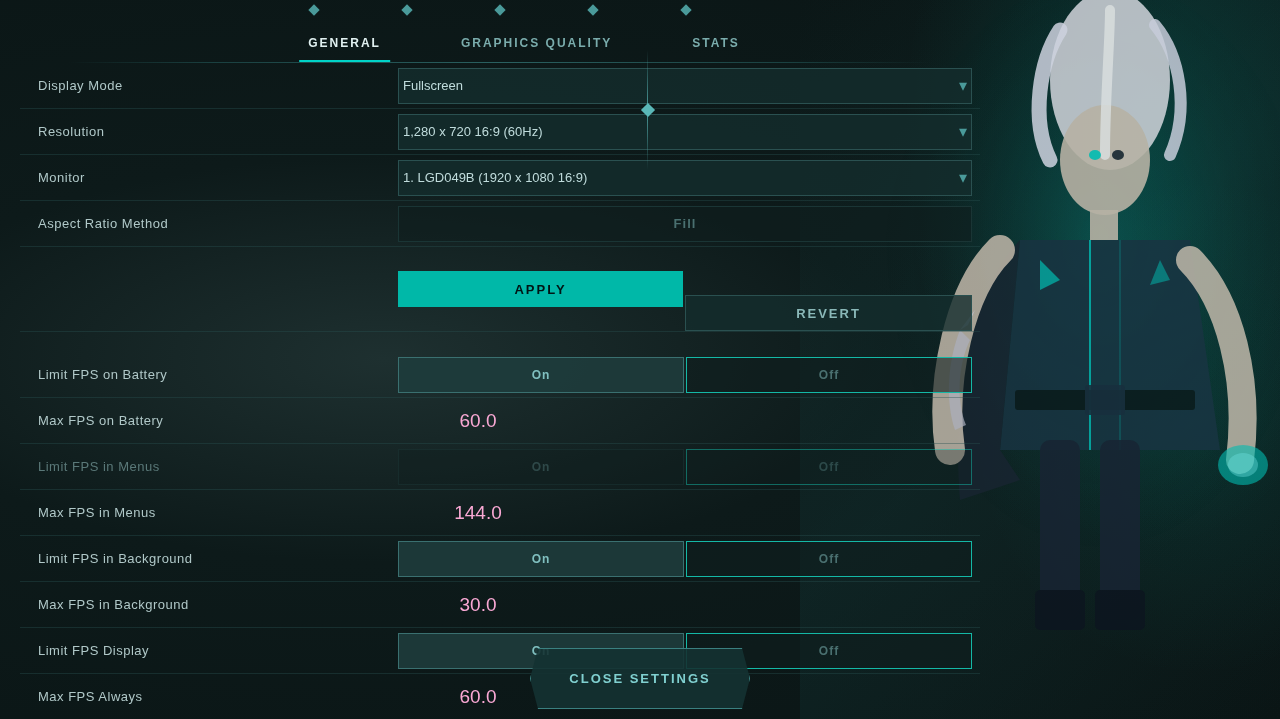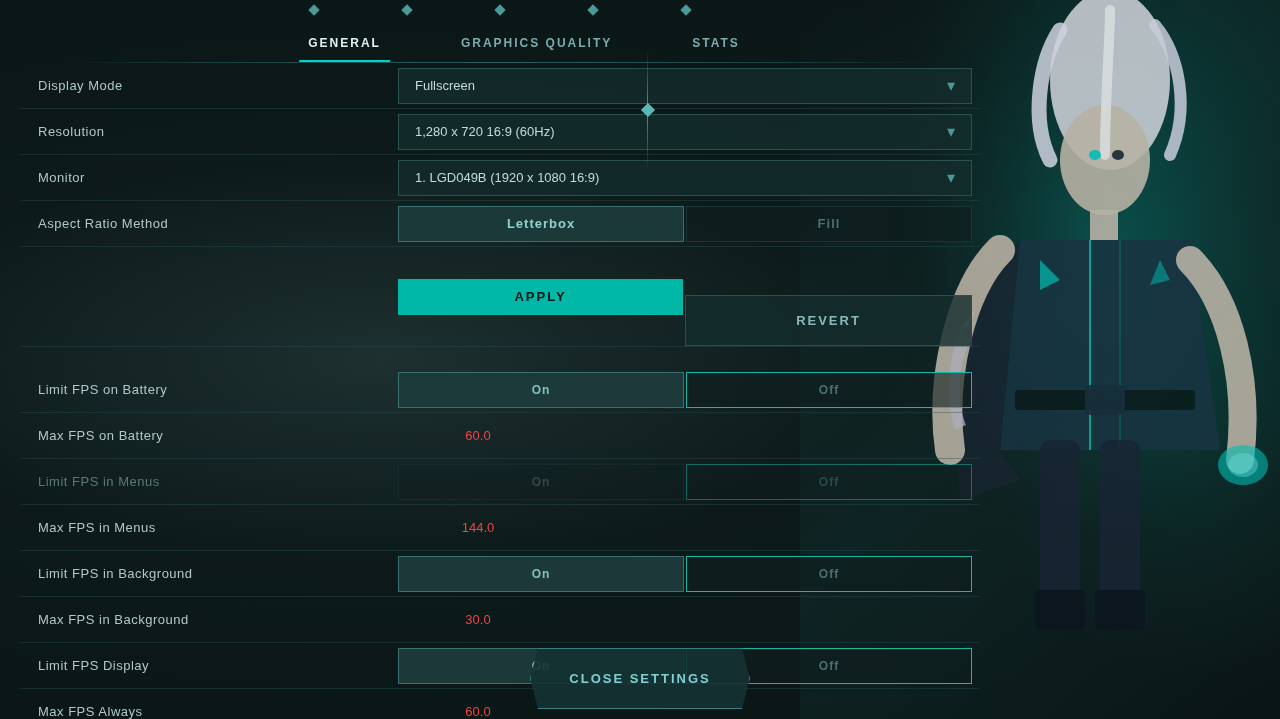--- a/index.html
+++ b/index.html
@@ -149,21 +149,21 @@
     }
 
     
     .dropdown {
       flex: 1;
       height: 36px;
       background: rgba(20, 45, 45, 0.8);
       border: 1px solid #2a5050;
       color: #c0dcdc;
       font-size: 13px;
-      padding: 0 16px;
+      padding: 0 4px;
       display: flex;
       align-items: center;
       justify-content: space-between;
       cursor: pointer;
     }
 
     .dropdown-arrow {
       color: #4a9a9a;
       font-size: 16px;
     }
@@ -199,22 +199,22 @@
       color: #4a7070;
     }
 
     
     .value-display {
       width: 160px;
       height: 36px;
       display: flex;
       align-items: center;
       justify-content: center;
-      color: #ef4444;
-      font-size: 13px;
+      color: #f9a8d4;
+      font-size: 19px;
       background: transparent;
     }
 
     
     .aspect-btn {
       flex: 1;
       height: 36px;
       display: flex;
       align-items: center;
       justify-content: center;
@@ -247,21 +247,21 @@
       font-weight: 900;
       letter-spacing: 2px;
       cursor: pointer;
       display: flex;
       align-items: center;
       justify-content: center;
     }
 
     .revert-btn {
       flex: 1;
-      height: 51px;
+      height: 36px;
       background: rgba(20, 45, 45, 0.8);
       border: 1px solid #2a5050;
       color: #8ab8b8;
       font-size: 13px;
       font-weight: 700;
       letter-spacing: 2px;
       cursor: pointer;
       display: flex;
       align-items: center;
       justify-content: center;
@@ -445,21 +445,20 @@
         <div class="dropdown">
           <span>1. LGD049B (1920 x 1080 16:9)</span>
           <span class="dropdown-arrow">▾</span>
         </div>
       </div>
     </div>
 
     <div class="setting-row">
       <div class="setting-label">Aspect Ratio Method</div>
       <div class="setting-controls">
-        <div class="aspect-btn selected">Letterbox</div>
         <div class="aspect-btn unselected">Fill</div>
       </div>
     </div>
 
     <div class="setting-row">
       <div class="setting-label"></div>
       <div class="setting-controls">
         <div class="apply-btn">APPLY</div>
         <div class="revert-btn">REVERT</div>
       </div>

